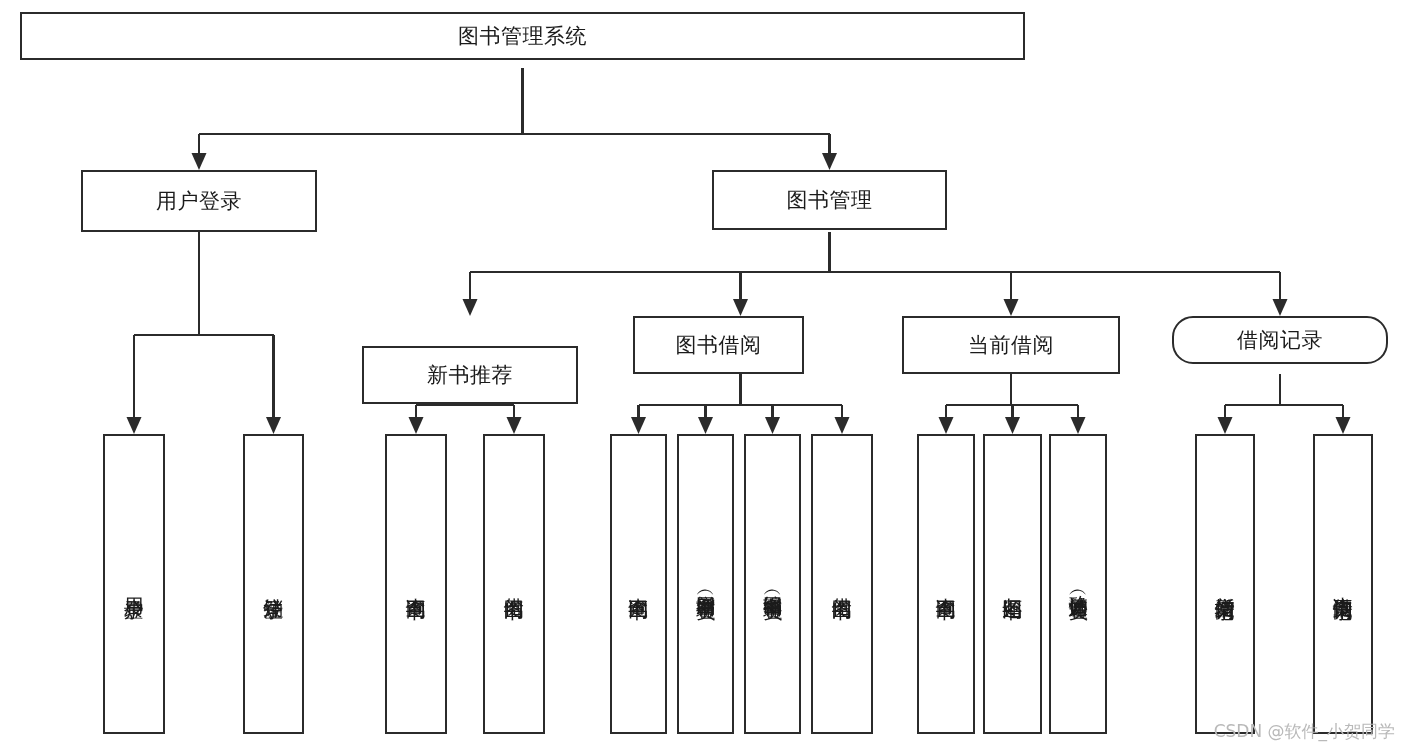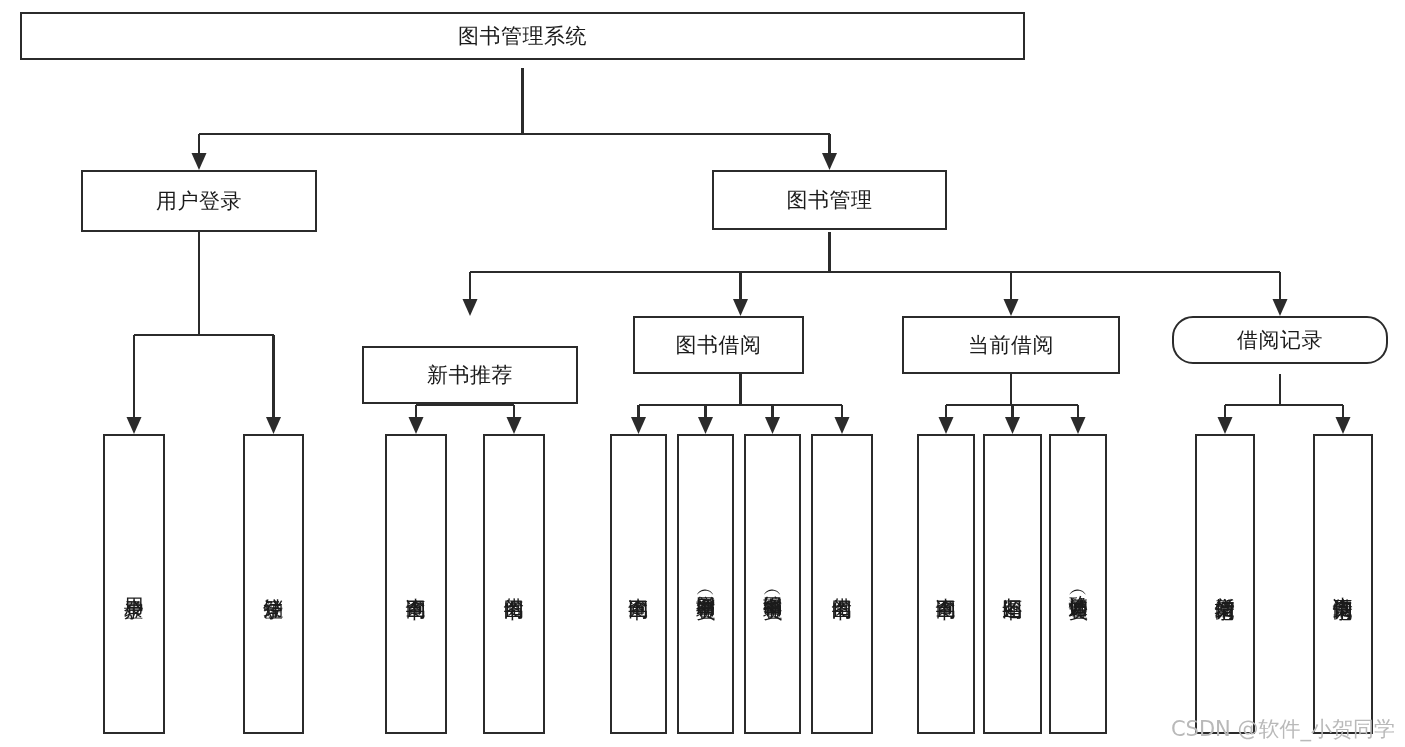--- a/index.html
+++ b/index.html
@@ -56,21 +56,21 @@
     max-height: 100%;
   }
   .node-box.vertical.long .node-label {
     font-size: 19px;
     line-height: 1.28;
   }
   .watermark {
     position: absolute;
     right: 10px;
     bottom: 4px;
-    font-size: 21px;
+    font-size: 17px;
     color: #b9b9b9;
     white-space: nowrap;
     font-family: "DejaVu Sans", sans-serif;
   }
 </style>
 </head>
 <body>
 
 <div id="diagram-root">
   <svg id="diagram-svg" viewBox="0 0 1405 747" xmlns="http://www.w3.org/2000/svg">

